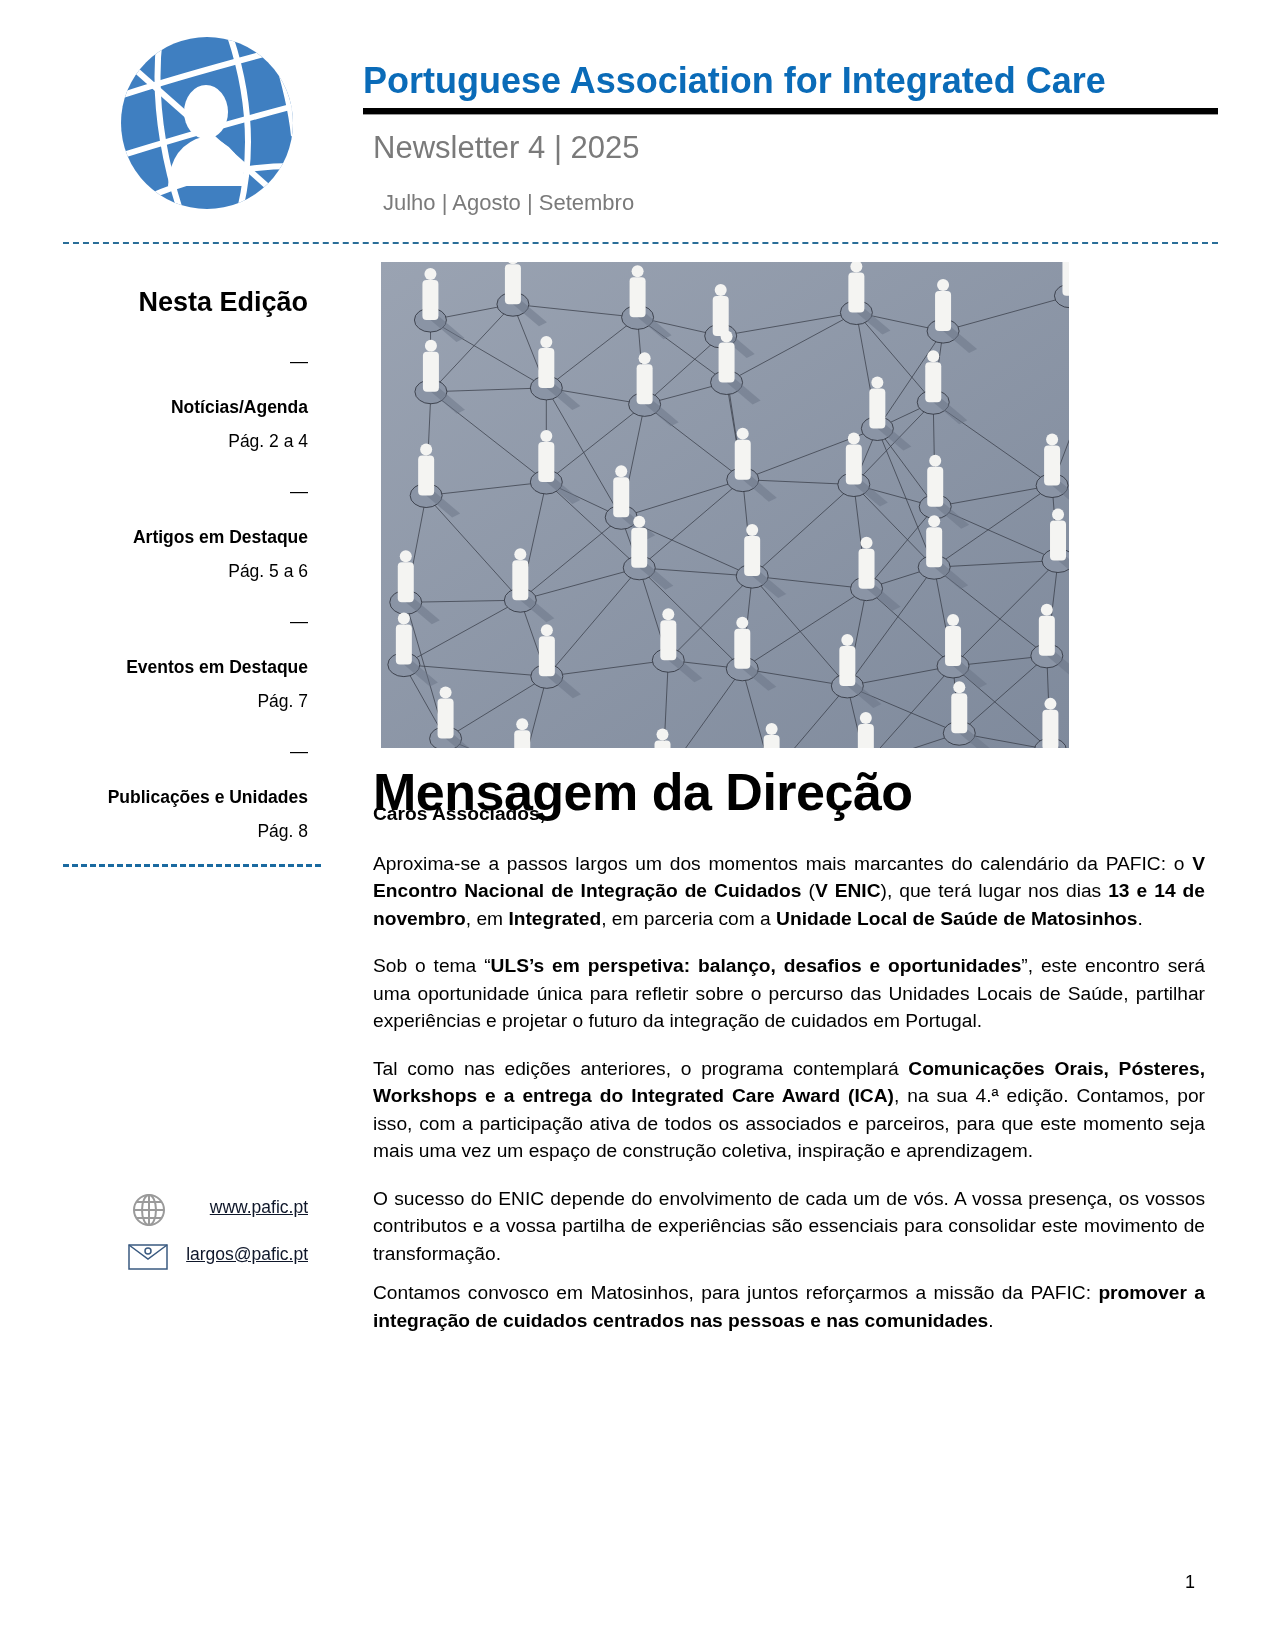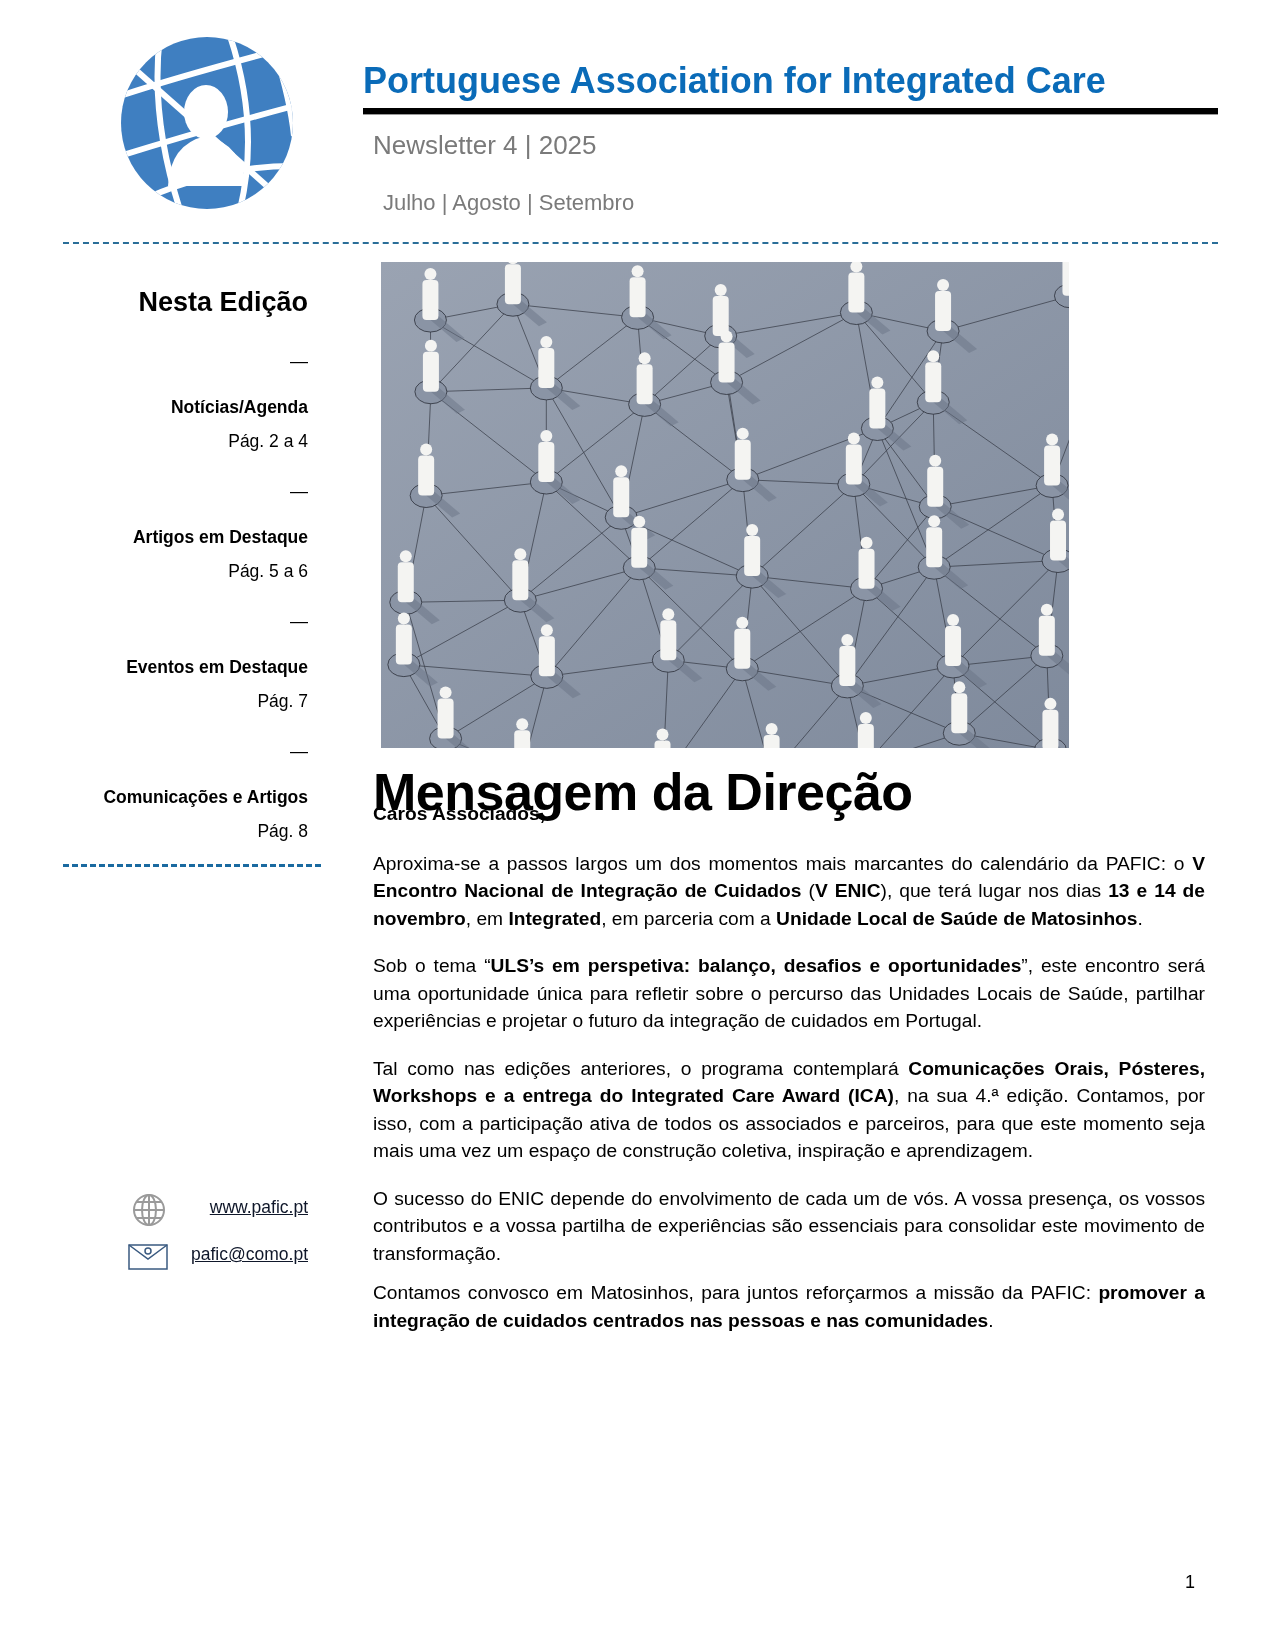--- a/index.html
+++ b/index.html
@@ -5,21 +5,21 @@
   html, body { margin: 0; padding: 0; background: #ffffff; }
   body { width: 1275px; height: 1650px; position: relative; overflow: hidden;
          font-family: "Liberation Sans", sans-serif; color: #000; }
   .abs { position: absolute; }
 
   
   .logo { left: 120px; top: 36px; width: 174px; height: 174px; }
   .title { left: 363px; top: 60px; width: 855px; 
            font-size: 36px; font-weight: bold; color: #0a6bb8; letter-spacing: 0px; }
   .rule { left: 363px; top: 108px; width: 855px; height: 6px; background: #000; border-bottom: 1px solid #999; }
-  .issue { left: 373px; top: 130px; font-size: 26px; color: #7a7a7a; }
+  .issue { left: 373px; top: 130px; font-size: 31px; color: #7a7a7a; }
   .months { left: 383px; top: 190px; font-size: 22px; color: #7a7a7a; }
   .dash-top { left: 63px; top: 242px; width: 1155px; height: 0; border-top: 2px dashed #2a6e98; }
 
   
   .sidebar { left: 63px; top: 282px; width: 245px; text-align: right; }
   .side-head { font-size: 27px; font-weight: bold; margin: 0 0 28px 0; line-height: 40px; }
   .side-dash { font-size: 18px; line-height: 22px; margin: 0 0 24px 0; }
   .side-label { font-size: 17.5px; font-weight: bold; line-height: 22px; margin: 0 0 12px 0; }
   .side-page { font-size: 17.5px; line-height: 22px; margin: 0 0 28px 0; }
   .dash-side { left: 63px; top: 864px; width: 258px; height: 0; border-top: 3px dashed #1a6aa0; }
@@ -78,21 +78,21 @@
   <div class="side-dash">—</div>
   <div class="side-label">Notícias/Agenda</div>
   <div class="side-page">Pág. 2 a 4</div>
   <div class="side-dash">—</div>
   <div class="side-label">Artigos em Destaque</div>
   <div class="side-page">Pág. 5 a 6</div>
   <div class="side-dash">—</div>
   <div class="side-label">Eventos em Destaque</div>
   <div class="side-page">Pág. 7</div>
   <div class="side-dash">—</div>
-  <div class="side-label">Comunicações e Artigos</div>
+  <div class="side-label">Publicações e Unidades</div>
   <div class="side-page">Pág. 8</div>
 </div>
 <div class="abs dash-side"></div>
 
 <div class="abs contact c-web">
   <span class="ico">
     <svg width="34" height="34" viewBox="0 0 34 34" fill="none" stroke="#9a9a9a" stroke-width="2">
       <circle cx="17" cy="17" r="15"></circle>
       <ellipse cx="17" cy="17" rx="7" ry="15"></ellipse>
       <line x1="17" y1="2" x2="17" y2="32"></line>
@@ -103,21 +103,21 @@
   <a href="#">www.pafic.pt</a>
 </div>
 <div class="abs contact c-mail">
   <span class="ico" style="left:28px;top:4px;">
     <svg width="40" height="26" viewBox="0 0 40 26" fill="#fff" stroke="#3a5a80" stroke-width="1.5">
       <rect x="1" y="1" width="38" height="24"></rect>
       <polyline points="1,1 20,15 39,1" fill="none"></polyline>
       <circle cx="20" cy="7" r="3" fill="none"></circle>
     </svg>
   </span>
-  <a href="#">pafic@como.pt</a>
+  <a href="#">largos@pafic.pt</a>
 </div>
 
 <div class="abs photo">
   <svg id="photo-svg" width="688" height="486" viewBox="0 0 688 486">
     <defs>
       <linearGradient id="bg" x1="0" y1="0" x2="1" y2="1">
         <stop offset="0" stop-color="#9aa3b2"></stop>
         <stop offset="1" stop-color="#7f8a9c"></stop>
       </linearGradient>
     </defs>

